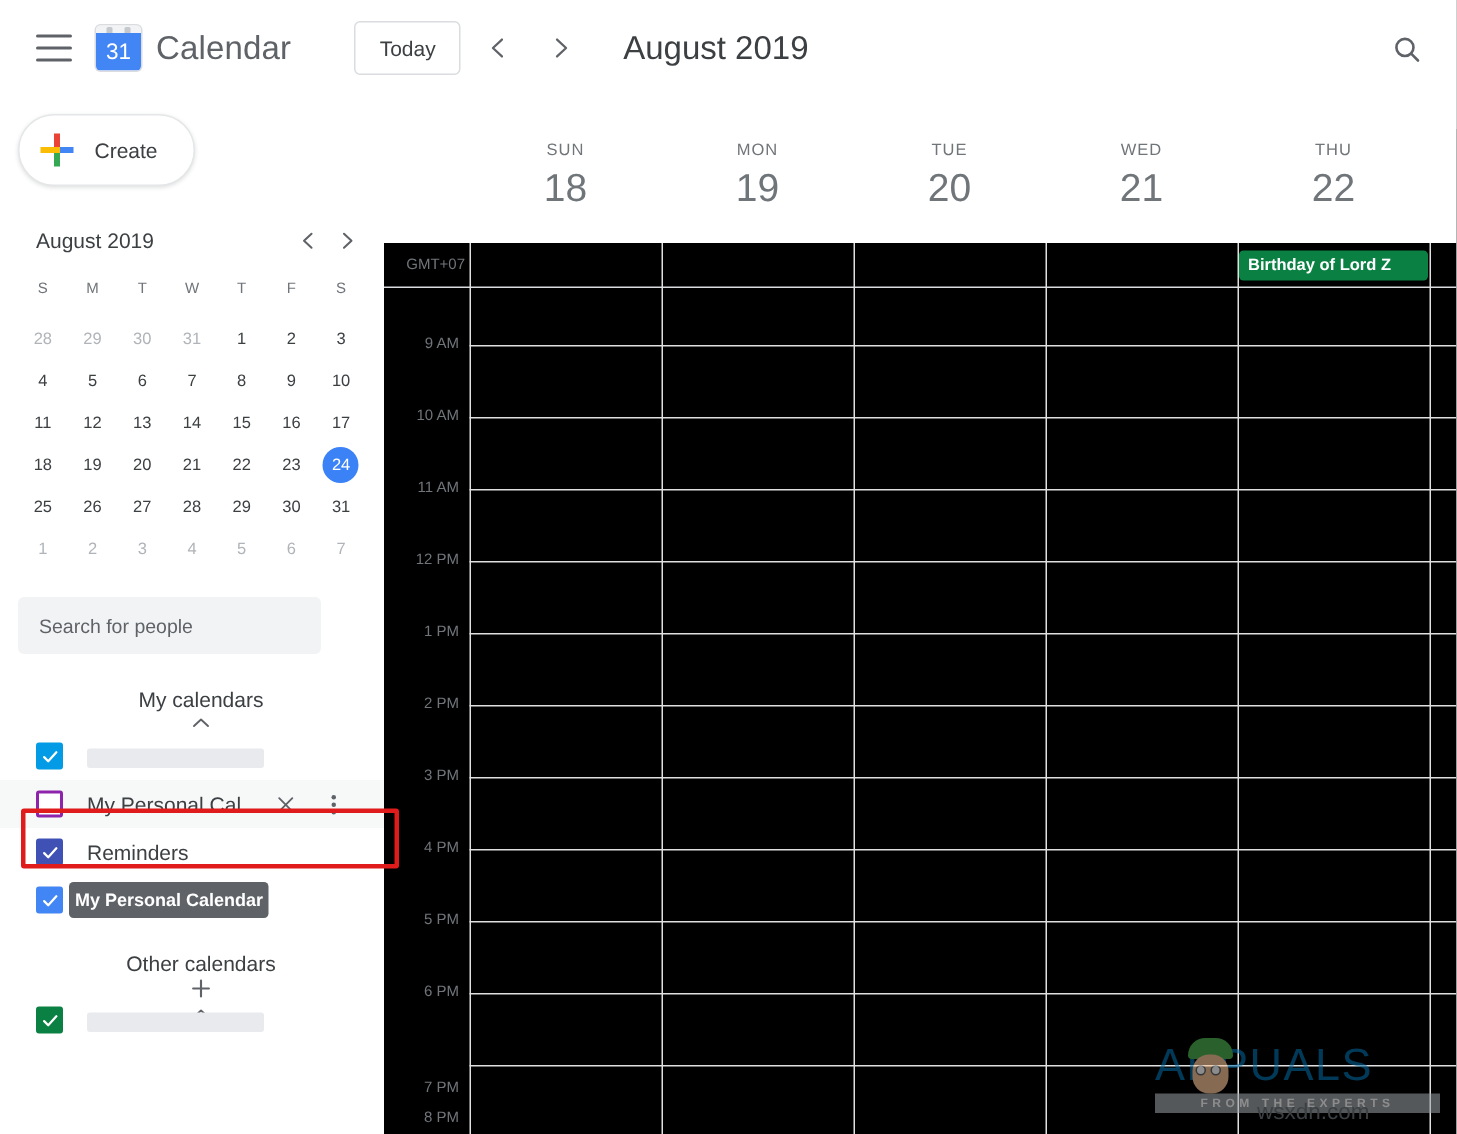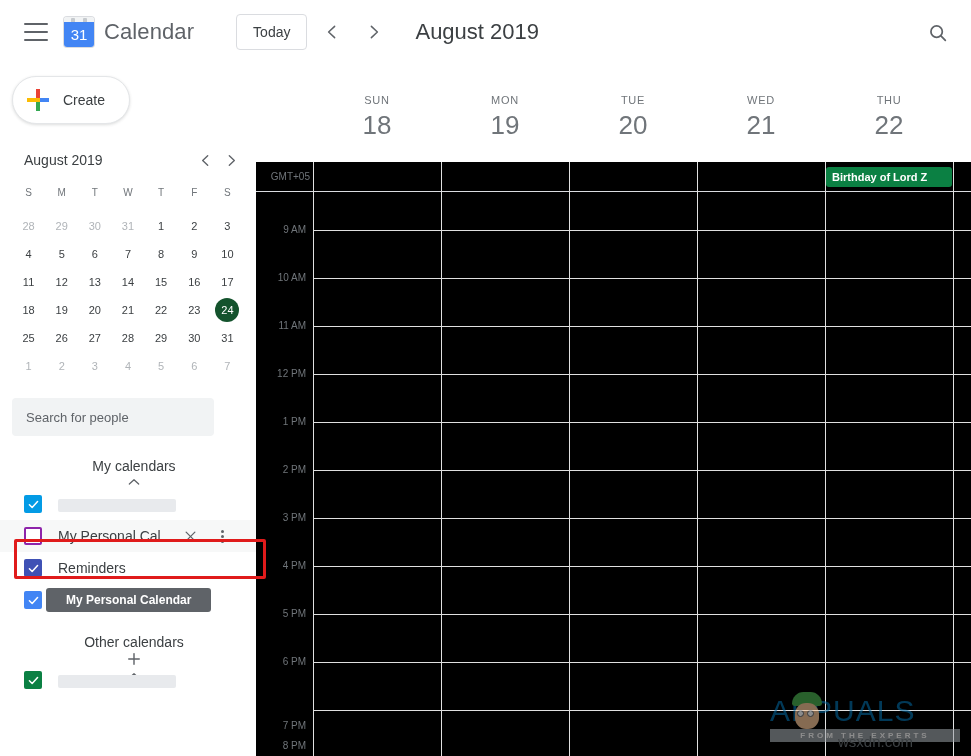--- a/index.html
+++ b/index.html
@@ -89,21 +89,21 @@
   .mini-dow {
     height:26px; line-height:26px; text-align:center;
     font-size:10px; color:#70757a;
   }
   .mini-day {
     height:28px; display:flex; align-items:center; justify-content:center;
     font-size:11px; color:#3c4043; cursor:pointer; position:relative;
   }
   .mini-day.muted { color:#b0b4b8; }
   .mini-day.today span {
-    width:24px; height:24px; border-radius:50%; background:#14532d; color:#fff;
+    width:24px; height:24px; border-radius:50%; background:#3b82f6; color:#fff;
     display:flex; align-items:center; justify-content:center; font-weight:500;
   }
 
   .people-search {
     margin:18px 12px 0 12px; width:202px; height:38px;
     background:#f1f3f4; border:none; border-radius:4px;
     padding:0 14px; font-size:13px; color:#5f6368;
     font-family:"Liberation Sans", sans-serif; outline:none;
   }
   .people-search::placeholder { color:#5f6368; }
@@ -131,21 +131,21 @@
   .cbox.unchecked { background:#fff; border:2px solid #8e24aa; }
   .cal-label { margin-left:16px; font-size:14px; color:#3c4043; white-space:nowrap; }
   .redact { display:inline-block; height:13px; background:#e8eaed; border-radius:2px; vertical-align:middle; }
   .row-action { width:24px; height:24px; display:flex; align-items:center; justify-content:center; color:#5f6368; cursor:pointer; }
   .dots { display:flex; flex-direction:column; justify-content:center; align-items:center; gap:2px; height:16px; }
   .dots i { width:3px; height:3px; border-radius:50%; background:#5f6368; display:block; }
 
   .tooltip {
     position:absolute; left:46px; top:588px;
     background:#5f6368; color:#fff; font-size:12px; font-weight:bold;
-    padding:5px 20px; border-radius:3px; white-space:nowrap; z-index:40;
+    padding:5px 4px; border-radius:3px; white-space:nowrap; z-index:40;
   }
 
   
   .annot {
     position:absolute; left:14px; top:539px; width:252px; height:40px;
     border:3px solid #e01b1b; border-radius:2px; z-index:35; pointer-events:none;
   }
 
   
   .main { position:absolute; left:256px; top:64px; width:715px; height:692px; background:#000000;margin-top:22px; }
@@ -519,21 +519,21 @@
           <div class="dow">WED</div>
           <div class="dnum">21</div>
         </div>
         <div class="day-col-head" style="left: 569px;">
           <div class="dow">THU</div>
           <div class="dnum">22</div>
         </div>
       </div>
 
     <div class="allday">
-      <div class="gutter-label" style="right:661px; top:9px;">GMT+05</div>
+      <div class="gutter-label" style="right:661px; top:9px;">GMT+07</div>
       <div id="allday-events">
           <div class="event-chip" style="background: rgb(11, 128, 67); left: 570px; top: 5px; width: 126px;">Birthday of Lord Z</div>
         </div>
     </div>
 
     <div class="gridwrap">
       <div id="grid-lines">
           <div class="hline" style="top: 38px;"></div>
           <div class="hline" style="top: 86px;"></div>
           <div class="hline" style="top: 134px;"></div>

